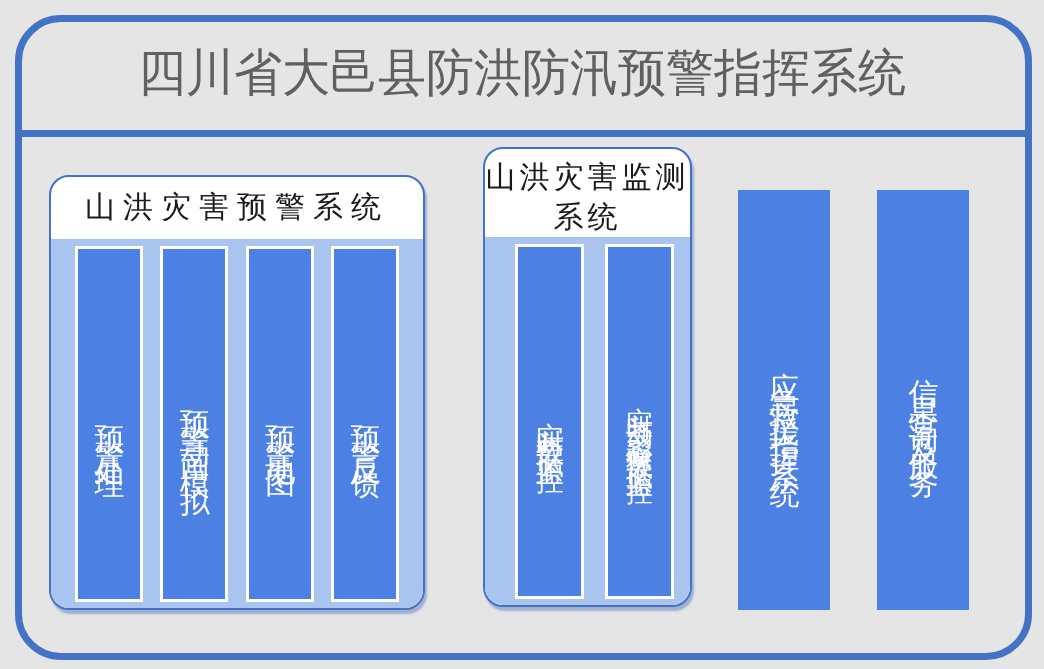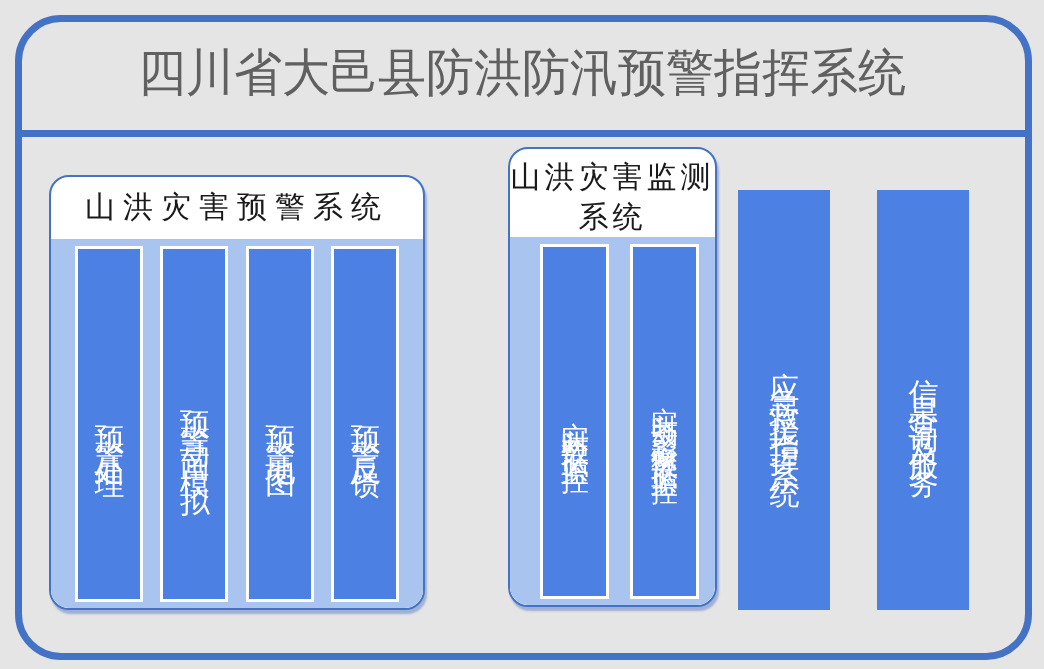--- a/index.html
+++ b/index.html
@@ -41,21 +41,21 @@
   
   .panel{
     position:absolute;
     border:2px solid #4472C4;
     border-radius:20px;
     background:#ffffff;
     box-shadow:2px 4px 2px rgba(120,147,203,0.65);
     overflow:hidden;
   }
   .panel-left{ left:49px; top:175px; width:372px; height:431px; }
-  .panel-mid { left:508px; top:147px; width:205px; height:456px; }
+  .panel-mid { left:483px; top:147px; width:205px; height:456px; }
   .panel-title{
     color:#1a1a1a;
     text-align:center;
     font-size:30px;
   }
   .panel-left .panel-title{
     line-height:60px;
     letter-spacing:8px;
     height:60px;
   }

